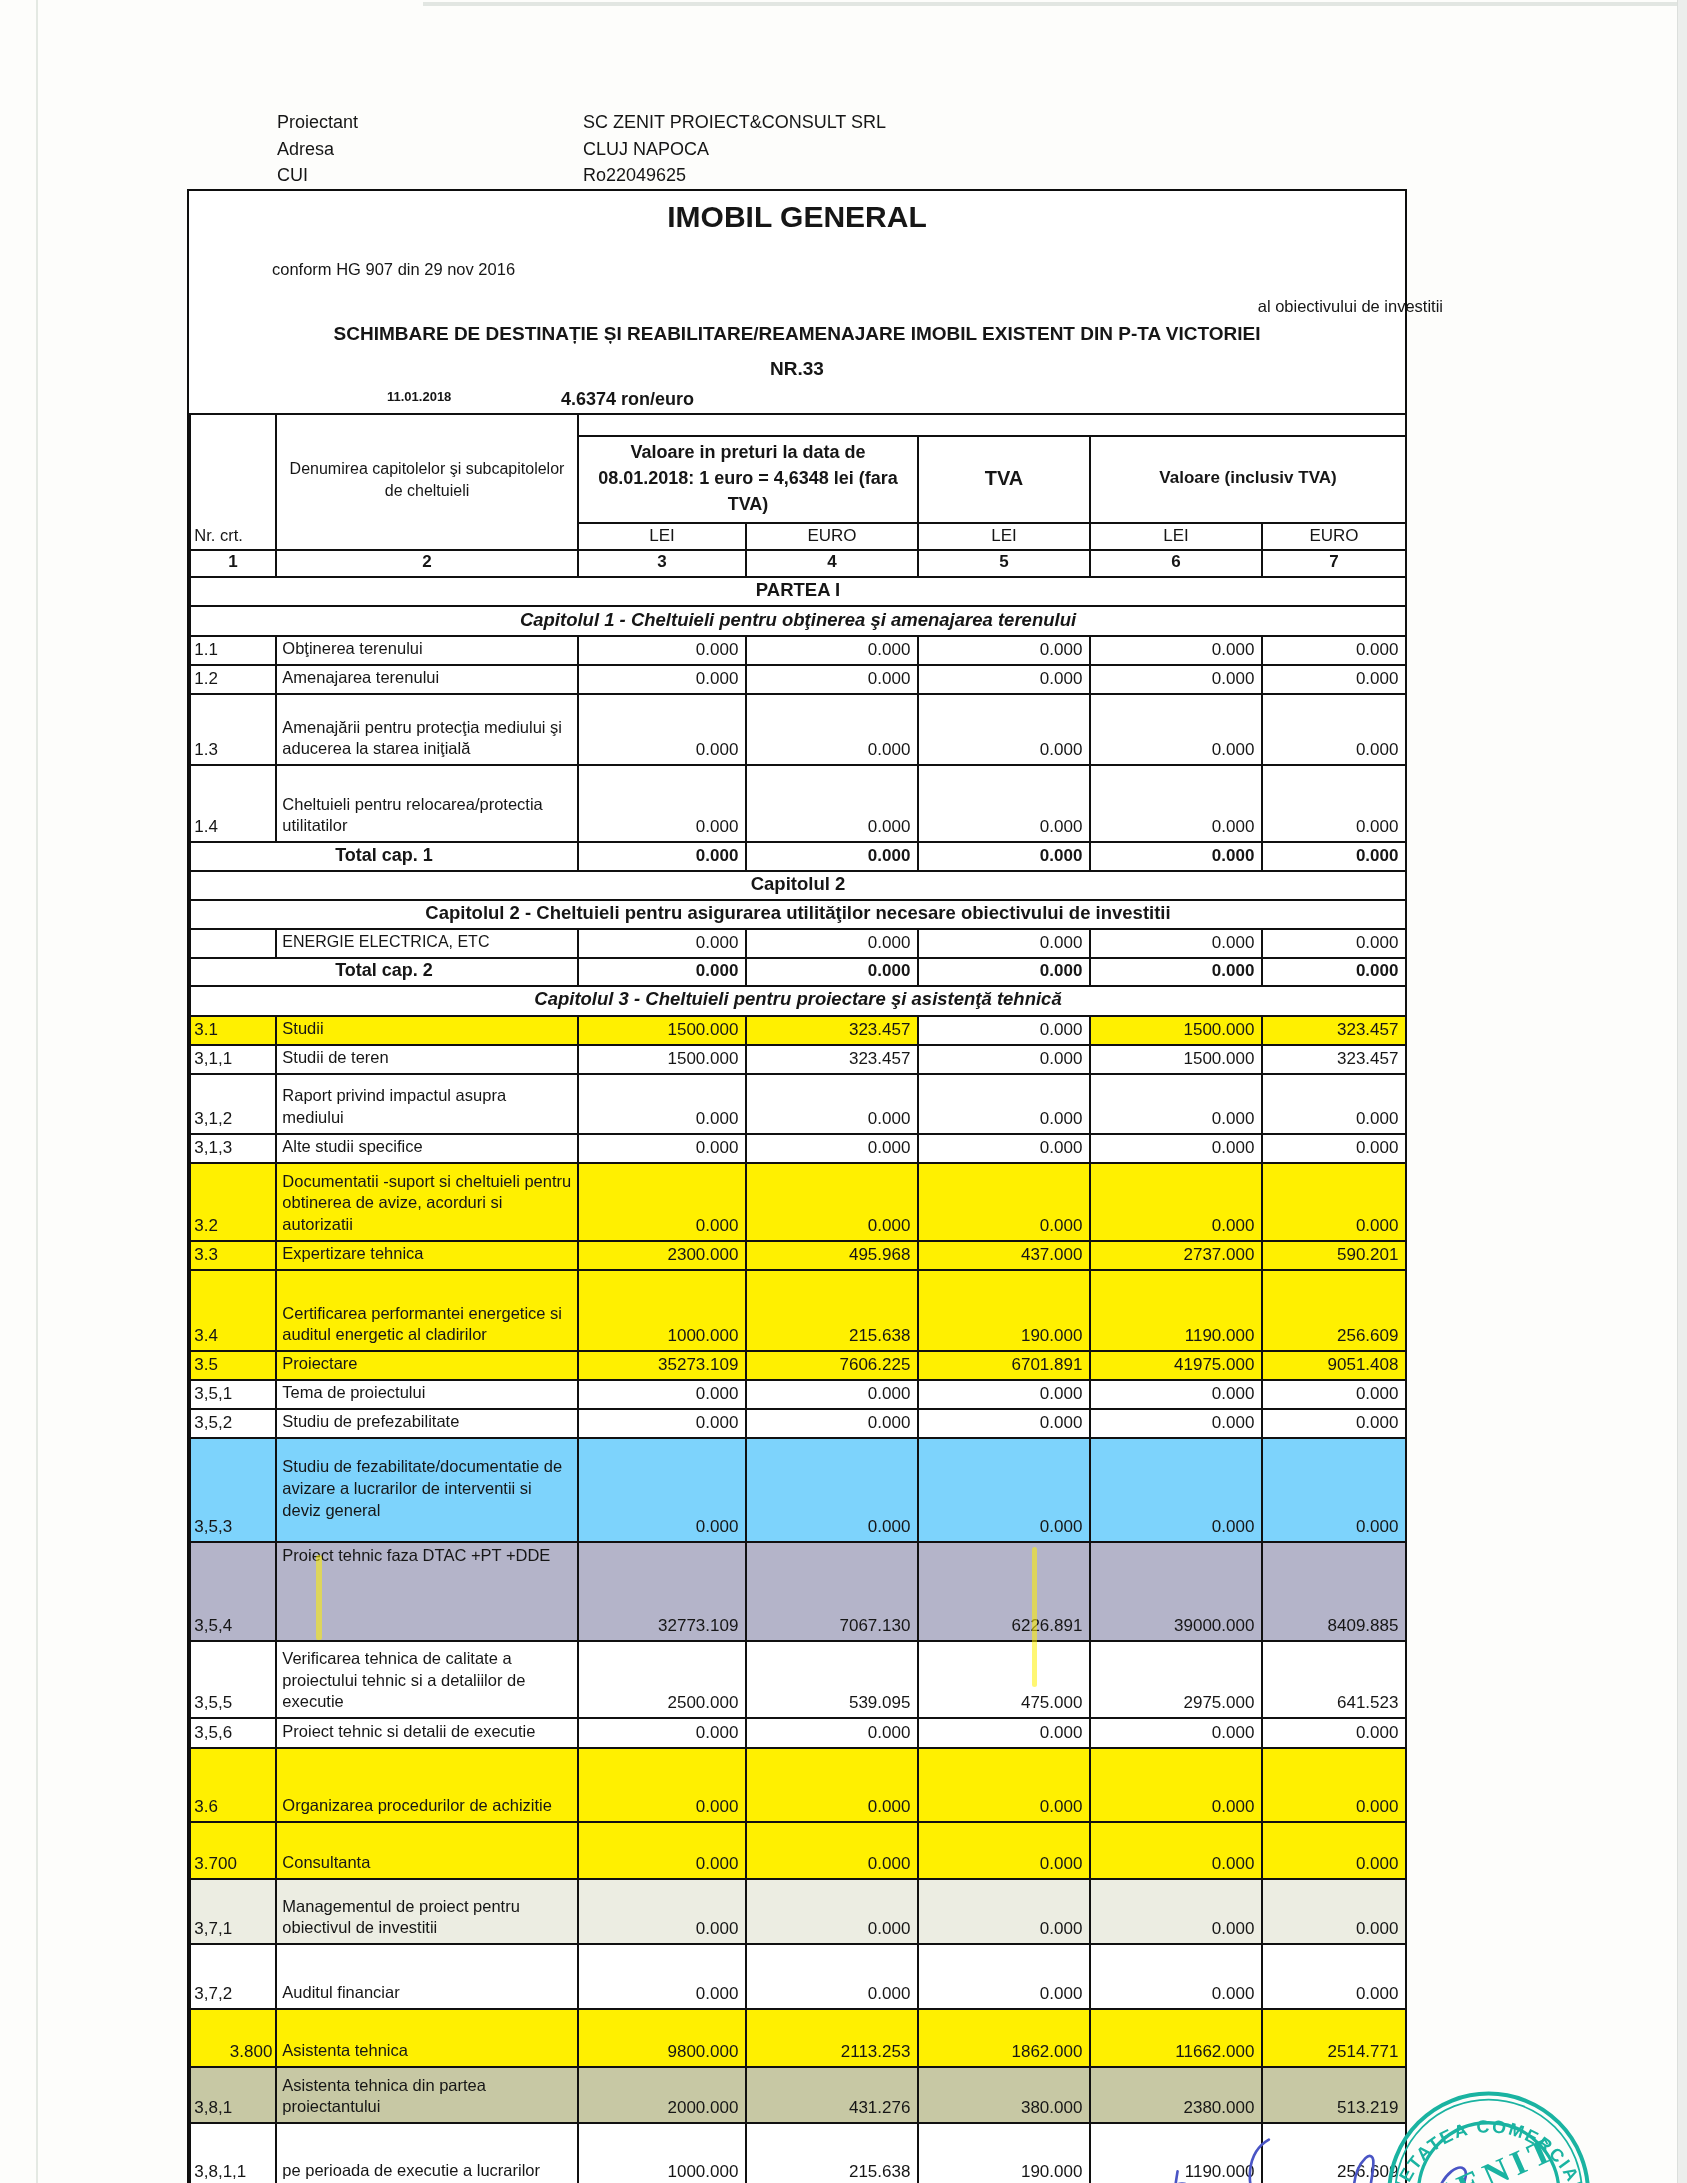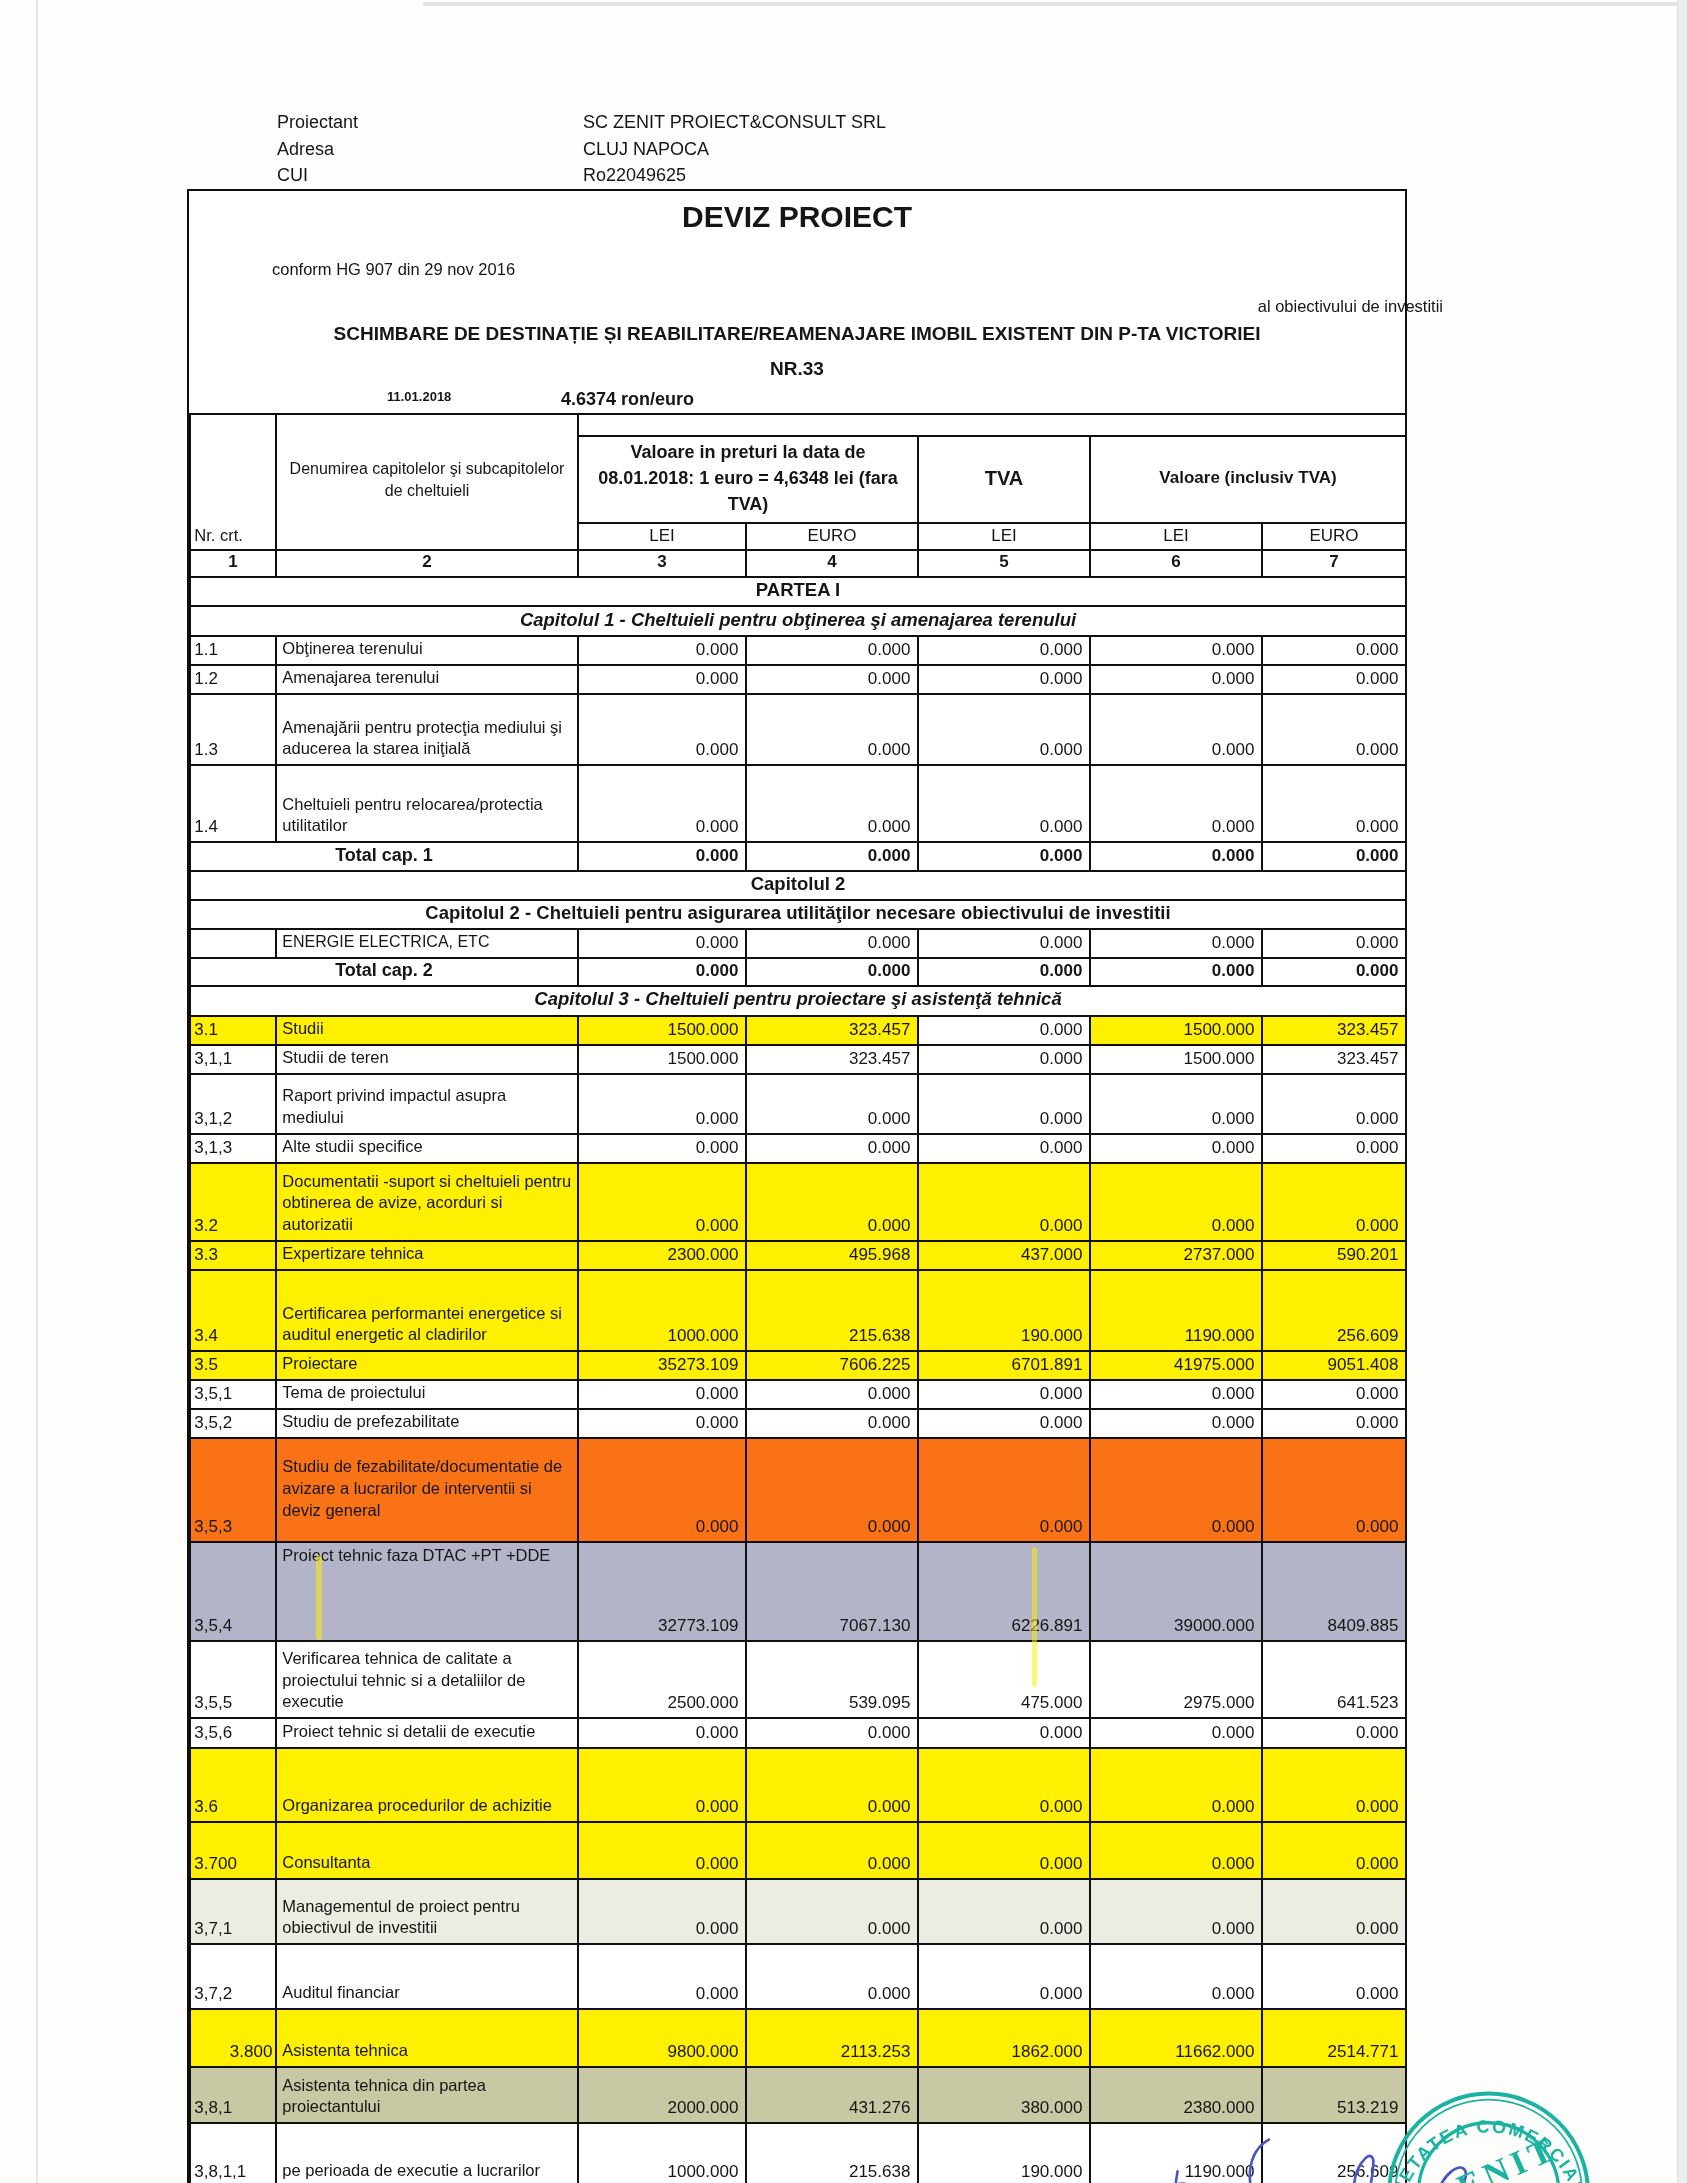--- a/index.html
+++ b/index.html
@@ -38,21 +38,21 @@
   .deviz td.hnr{font-size:16.5px;vertical-align:bottom;text-align:left;padding-left:3.3px;}
   .deviz td.unit{text-align:center;vertical-align:middle;font-size:17px;padding:1.3px;}
   .deviz td.cnum{text-align:center;vertical-align:middle;font-weight:bold;font-size:17px;}
   .deviz td.sec{text-align:center;font-weight:bold;font-size:18.5px;vertical-align:middle;}
   .deviz td.sec.it{font-style:italic;}
   .deviz tr.tot td{font-weight:bold;}
   .deviz td.tlbl{text-align:center;font-weight:bold;font-size:18px;vertical-align:middle;}
   
   .deviz tr.y td{background:#fff000;}
   .deviz tr.y td.wh{background:#ffffff;}
-  .deviz tr.lav1 td{background:#f97316;}
+  .deviz tr.lav1 td{background:#7dd3fc;}
   .deviz tr.lav2 td{background:#b4b4c9;}
   .deviz tr.pale td{background:#ecede2;}
   .deviz tr.olv td{background:#c7c8a4;}
   
   .streak{position:absolute;background:rgba(255,240,0,0.55);border-radius:2.6px;filter:blur(0.7px);}
   .streak.s1{left:316px;top:1555px;width:6px;height:85px;}
   .streak.s2{left:1032px;top:1547px;width:5.3px;height:140px;}
   
   .stamp{position:absolute;left:1380px;top:2085px;}
   .signature{position:absolute;left:1163px;top:2125px;}
@@ -75,21 +75,21 @@
       <span>CLUJ NAPOCA</span>
     </div>
     <div class="lh-row">
       <span class="lh-label">CUI</span>
       <span>Ro22049625</span>
     </div>
   </div>
 
   <div class="doc-box">
     <div class="title-area">
-      <div class="doc-title">DEVIZ PROIECT</div>
+      <div class="doc-title">IMOBIL GENERAL</div>
       <div class="conform">conform HG 907 din 29 nov 2016</div>
       <div class="subtitle">al obiectivului de investitii</div>
       <div class="objective">SCHIMBARE DE DESTINAȚIE ȘI REABILITARE/REAMENAJARE IMOBIL EXISTENT DIN P-TA VICTORIEI</div>
       <div class="objective2">NR.33</div>
       <div class="date-val">11.01.2018</div>
       <div class="rate-val">4.6374 ron/euro</div>
     </div>
 
     <table class="deviz">
       <colgroup>

